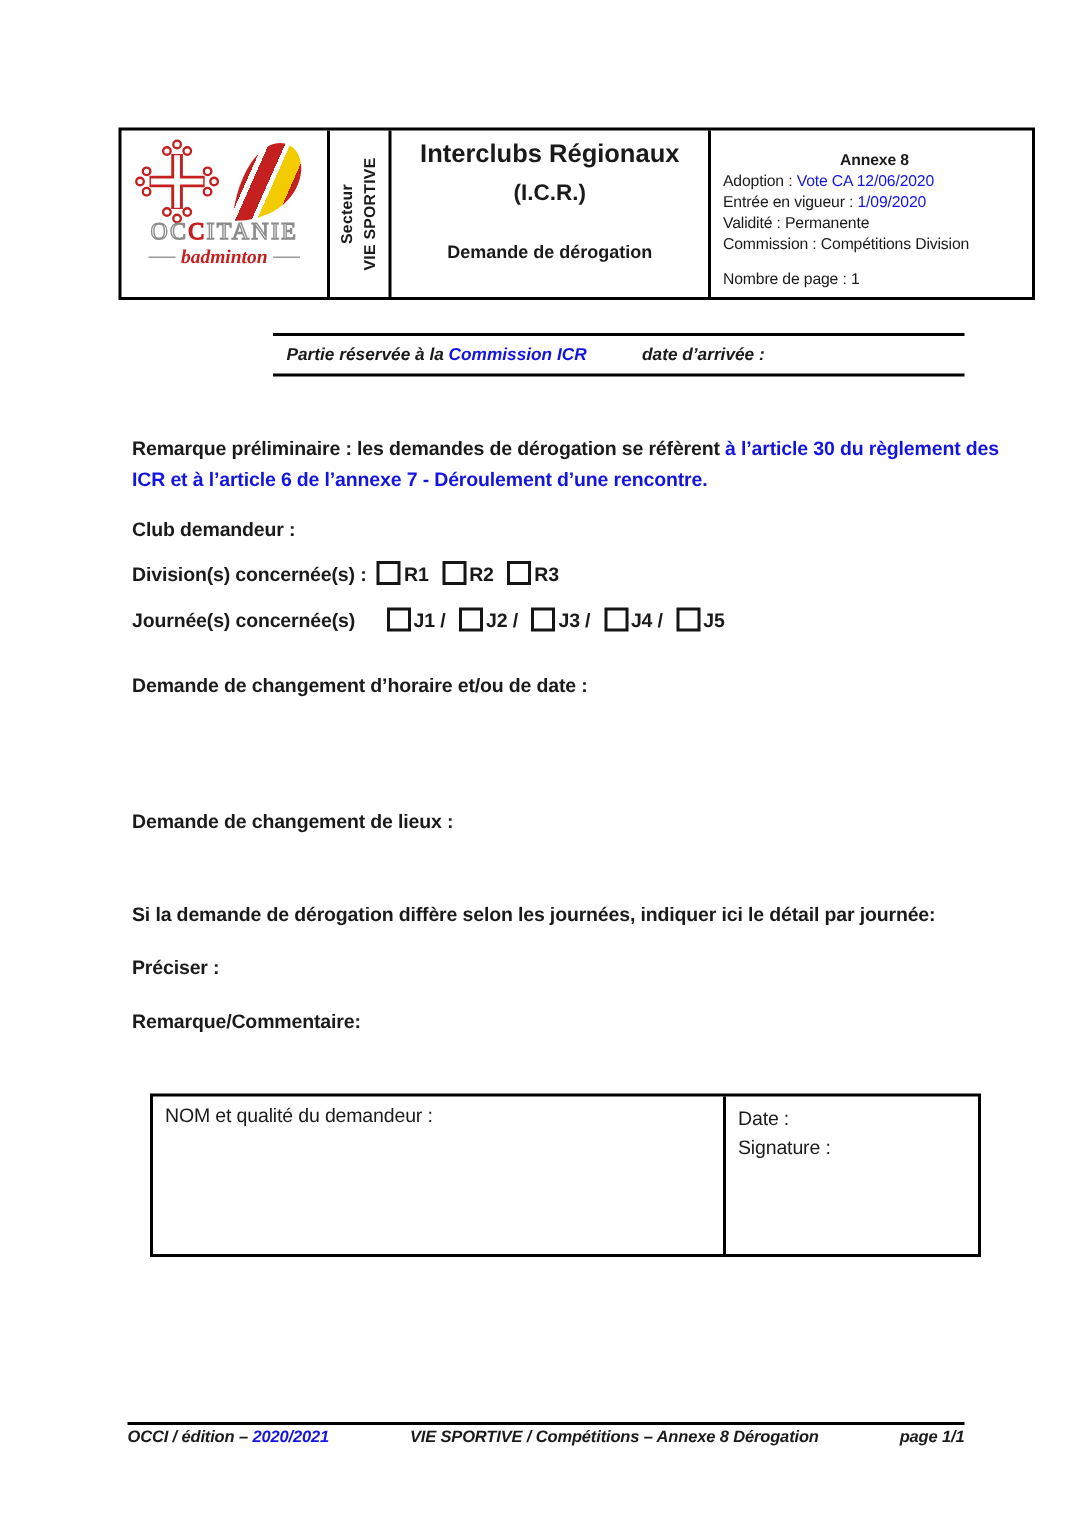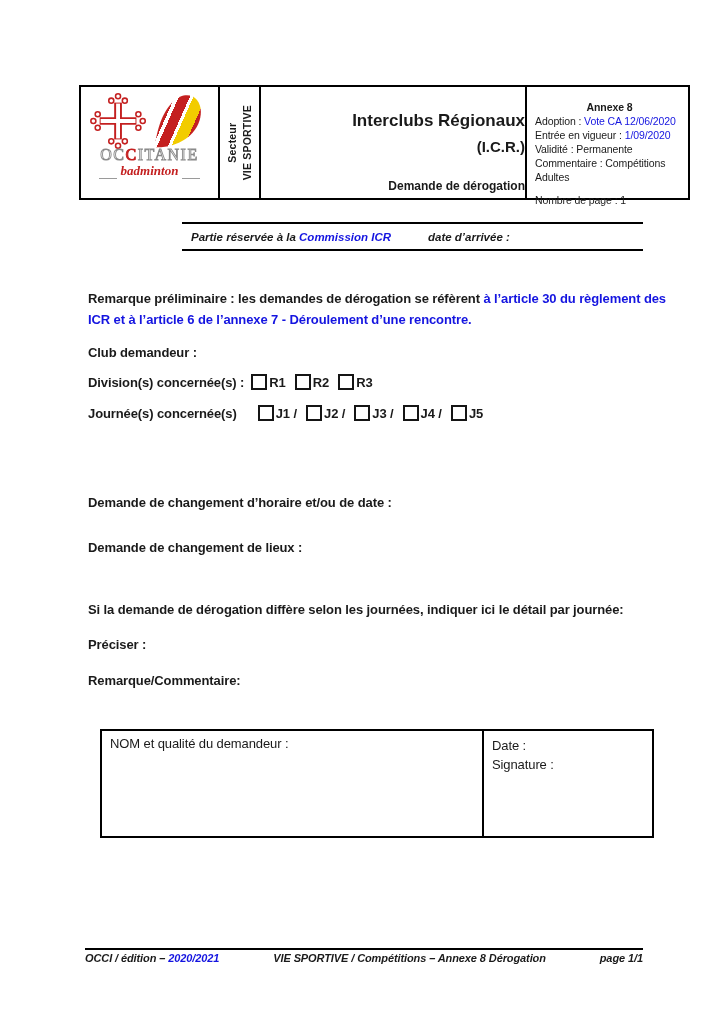--- a/index.html
+++ b/index.html
@@ -22,32 +22,32 @@
   .occ-name {
     font-family:"Liberation Serif","DejaVu Serif",serif;
     font-size:16px; letter-spacing:1.5px; line-height:15px; margin-top:-3px;
     color:#9a9a9a;
   }
   @supports (-webkit-text-stroke: 1px black) {
     .occ-name { color:#ffffff; -webkit-text-stroke:0.9px #8a8a8a; }
     .occ-name .red-letter { -webkit-text-stroke:0.9px #c42020; }
   }
   .occ-name .red-letter { color:#c42020; }
-  .badminton-row { display:flex; align-items:flex-end; margin-top:1px; }
+  .badminton-row { display:flex; align-items:center; margin-top:1px; }
   .badminton-row .hline { width:18px; height:0; border-top:1px solid #9a9a9a; }
   .badminton {
     font-family:"Liberation Serif","DejaVu Serif",serif;
     font-style:italic; font-weight:bold; font-size:13px; color:#c42020; margin:0 4px;
   }
   .sect-cell { width:41px; display:flex; align-items:center; justify-content:center; }
   .vertical-text {
     transform:rotate(-90deg); white-space:nowrap; text-align:center;
     font-weight:bold; font-size:10.5px; line-height:1.4; letter-spacing:0.2px;
   }
-  .title-cell { width:266px; text-align:right; padding-top:24px; }
+  .title-cell { width:213px; text-align:center; padding-top:6px; }
   .title-l1 { font-size:17px; font-weight:bold; }
   .title-l2 { font-size:15px; font-weight:bold; margin-top:7px; }
   .title-l3 { font-size:12px; font-weight:bold; margin-top:24px; }
   .meta-cell { flex:1; padding:13px 4px 0 8px; font-size:10.5px; line-height:14px; letter-spacing:-0.1px; }
   .meta-line.bold { font-weight:bold;text-align:center; }
   .meta-gap { height:9px; }
 
   
   .strip {
     position:absolute; left:182px; top:222px; width:461px; height:25px;
@@ -65,21 +65,21 @@
   .check-row { display:flex; align-items:center; }
   .division-row { top:374px; }
   .journee-row { top:405px; }
   .division-row .row-label { margin-right:7px; }
   .journee-row .row-label { margin-right:21px; }
   .check-group { display:flex; align-items:center; margin-right:9px; }
   .checkbox {
     display:inline-block; width:12px; height:12px;
     border:2px solid #151515; background:#fff; margin-right:2px;
   }
-  .change-time { top:495px; }
+  .change-time { top:449px; }
   .change-place { top:540px; }
   .per-day-note { top:602px; }
   .specify { top:637px; }
   .comment { top:673px; }
 
   
   .sig-table {
     position:absolute; left:100px; top:729px; width:550px; height:105px;
     border:2px solid #000; display:flex;
   }
@@ -166,21 +166,21 @@
       <div class="title-l1">Interclubs Régionaux</div>
       <div class="title-l2">(I.C.R.)</div>
       <div class="title-l3">Demande de dérogation</div>
     </div>
 
     <div class="hcell meta-cell">
       <div class="meta-line bold">Annexe 8</div>
       <div class="meta-line"><span>Adoption : </span><span class="blue">Vote CA 12/06/2020</span></div>
       <div class="meta-line"><span>Entrée en vigueur : </span><span class="blue">1/09/2020</span></div>
       <div class="meta-line">Validité : Permanente</div>
-      <div class="meta-line">Commentaire : Compétitions Adultes</div>
+      <div class="meta-line">Commission : Compétitions Division</div>
       <div class="meta-gap"></div>
       <div class="meta-line">Nombre de page : 1</div>
     </div>
   </div>
 
   <div class="strip">
     <span class="strip-left"><span>Partie réservée à la </span><span class="blue">Commission ICR</span></span>
     <span class="strip-right">date d’arrivée :</span>
   </div>
 

